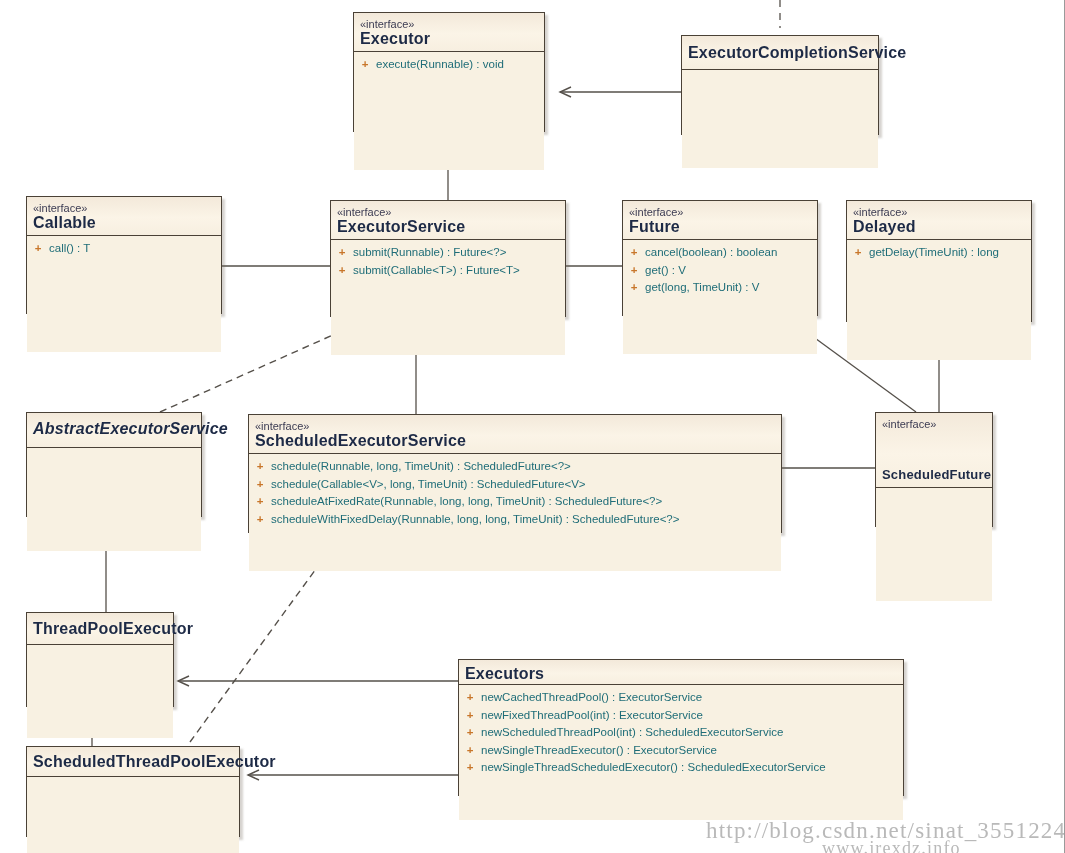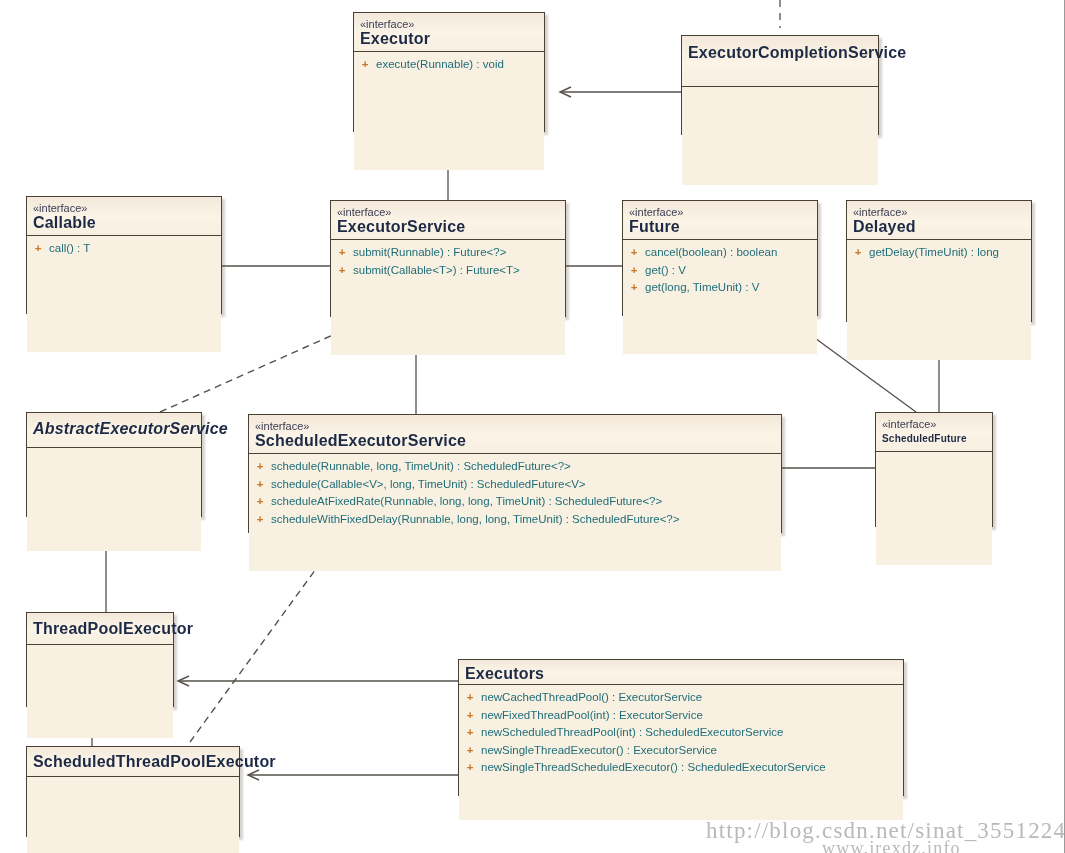--- a/index.html
+++ b/index.html
@@ -126,21 +126,21 @@
     </div>
     <div class="uml-body">
       <div class="member">
         <span class="vis">+</span>
         <span class="sig">execute(Runnable) : void</span>
       </div>
     </div>
   </div>
 
   <div class="uml-class" style="left:681px;top:35px;width:198px;height:100px;">
-    <div class="uml-header" style="padding-top:9px;padding-bottom:26px;">
+    <div class="uml-header" style="padding-top:9px;padding-bottom:9px;">
       <span class="cls-name">ExecutorCompletionService</span>
     </div>
     <div class="uml-body"></div>
   </div>
 
   <div class="uml-class" style="left:26px;top:196px;width:196px;height:118px;">
     <div class="uml-header">
       <span class="stereotype">«interface»</span>
       <span class="cls-name">Callable</span>
     </div>
@@ -231,21 +231,21 @@
       <div class="member">
         <span class="vis">+</span>
         <span class="sig">scheduleWithFixedDelay(Runnable, long, long, TimeUnit) : ScheduledFuture&lt;?&gt;</span>
       </div>
     </div>
   </div>
 
   <div class="uml-class" style="left:875px;top:412px;width:118px;height:115px;">
     <div class="uml-header">
       <span class="stereotype">«interface»</span>
-      <span class="cls-name" style="font-size:10px;">ScheduledFuture</span>
+      <span class="cls-name" style="font-size:13px;margin-top:36px;">ScheduledFuture</span>
     </div>
     <div class="uml-body"></div>
   </div>
 
   <div class="uml-class" style="left:26px;top:746px;width:214px;height:91px;">
     <div class="uml-header" style="padding-top:7px;padding-bottom:7px;">
       <span class="cls-name">ScheduledThreadPoolExecutor</span>
     </div>
     <div class="uml-body"></div>
   </div>

